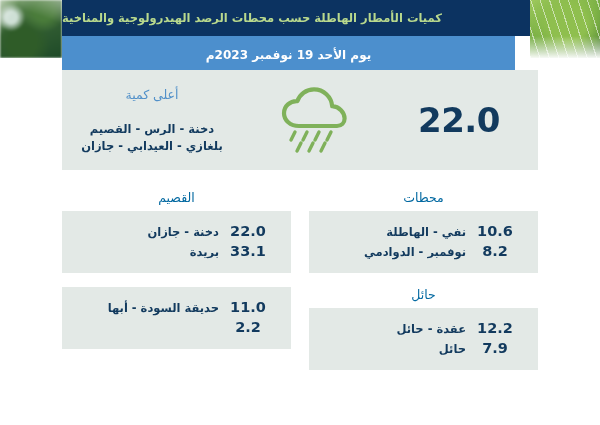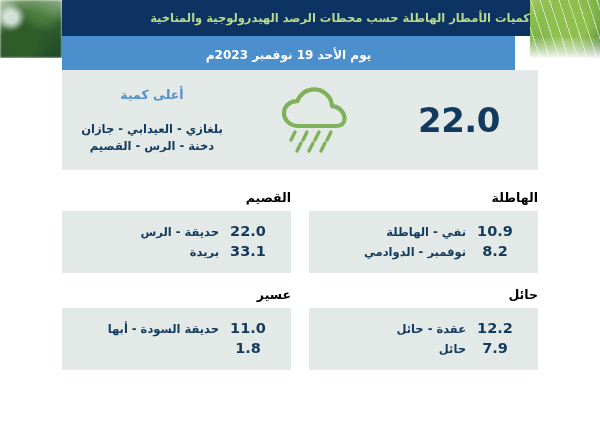--- a/index.html
+++ b/index.html
@@ -65,21 +65,21 @@
   
   .title-bar {
     position: absolute;
     top: 0;
     left: 62px;
     right: 70px;
     height: 36px;
     background: #0c3361;
     display: flex;
     align-items: center;
-    justify-content: flex-start;
+    justify-content: flex-end;
   }
   .title-bar .title-text {
     color: #b9d98d;
     font-size: 11.5px;
     font-weight: bold;
     letter-spacing: .2px;
     white-space: nowrap;
   }
 
   
@@ -114,21 +114,21 @@
   }
   .hero-info {
     width: 180px;
     padding-right: 8px;
     text-align: center;
     line-height: 1.45;
   }
   .hero-info .hero-label {
     color: #5190c9;
     font-size: 12.5px;
-    font-weight: bold;
+    font-weight: normal;
     margin-bottom: 17px;
   }
   .hero-info .hero-station {
     color: #123a5e;
     font-size: 11.5px;
     font-weight: bold;
   }
   .hero-icon-wrap {
     width: 130px;
     display: flex;
@@ -153,24 +153,24 @@
     right: 62px;
     display: grid;
     grid-template-columns: 1fr 1fr;
     column-gap: 18px;
     row-gap: 14px;
   }
   .region {
     display: block;
   }
   .region-name {
-    color: #000000;
+    color: #0369a1;
     font-size: 12.5px;
-    font-weight: bold;
-    text-align: right;
+    font-weight: normal;
+    text-align: center;
     margin-bottom: 6px;
   }
   .region-card {
     background: #e3e9e6;
     padding: 10px 14px 12px 14px;
   }
   .station-row {
     display: flex;
     flex-direction: row;
     align-items: baseline;
@@ -211,22 +211,22 @@
   </div>
 
   <div class="date-bar">
     <div class="date-text">يوم الأحد 19 نوفمبر 2023م</div>
   </div>
 
   <div class="hero">
 
     <div class="hero-info">
       <div class="hero-label">أعلى كمية</div>
+      <div class="hero-station">دخنة - الرس - القصيم</div>
       <div class="hero-station">بلغازي - العيدابي - جازان</div>
-      <div class="hero-station">دخنة - الرس - القصيم</div>
     </div>
 
     <div class="hero-icon-wrap">
       <svg width="74" height="68" viewBox="0 0 74 68" aria-hidden="true">
         <path d="M21 40 C12.2 40 6 34.2 6 27.2 C6 20.2 12 14.8 19.4 15.2 C21.6 8.2 28.2 3.4 36 3.4 C45.6 3.4 53.4 10.8 54.2 20.2 C61.2 20.6 66.6 26.2 66.6 32.6 C66.6 36.8 63.6 40 59 40 Z" fill="none" stroke="#7fb15a" stroke-width="4.2" stroke-linejoin="round"></path>
         <g stroke="#7fb15a" stroke-width="3.4" stroke-linecap="round">
           <line x1="17" y1="46" x2="13" y2="54"></line>
           <line x1="29" y1="46" x2="25" y2="54"></line>
           <line x1="41" y1="46" x2="37" y2="54"></line>
           <line x1="53" y1="46" x2="49" y2="54"></line>
@@ -236,39 +236,39 @@
         </g>
       </svg>
     </div>
 
     <div class="hero-value">22.0</div>
   </div>
 
   <div class="regions">
 
     <div class="region">
-      <div class="region-name">الهاطلة</div>
+      <div class="region-name">محطات</div>
       <div class="region-card">
         <div class="station-row">
-          <span class="station-value">10.9</span>
+          <span class="station-value">10.6</span>
           <span class="station-name">نفي - الهاطلة</span>
         </div>
         <div class="station-row">
           <span class="station-value">8.2</span>
           <span class="station-name">نوفمبر - الدوادمي</span>
         </div>
       </div>
     </div>
 
     <div class="region">
       <div class="region-name">القصيم</div>
       <div class="region-card">
         <div class="station-row">
           <span class="station-value">22.0</span>
-          <span class="station-name">حديقة - الرس</span>
+          <span class="station-name">دخنة - جازان</span>
         </div>
         <div class="station-row">
           <span class="station-value">33.1</span>
           <span class="station-name">بريدة</span>
         </div>
       </div>
     </div>
 
     <div class="region">
       <div class="region-name">حائل</div>
@@ -278,26 +278,25 @@
           <span class="station-name">عقدة - حائل</span>
         </div>
         <div class="station-row">
           <span class="station-value">7.9</span>
           <span class="station-name">حائل</span>
         </div>
       </div>
     </div>
 
     <div class="region">
-      <div class="region-name">عسير</div>
       <div class="region-card">
         <div class="station-row">
           <span class="station-value">11.0</span>
           <span class="station-name">حديقة السودة - أبها</span>
         </div>
         <div class="station-row">
-          <span class="station-value">1.8</span>
+          <span class="station-value">2.2</span>
         </div>
       </div>
     </div>
 
   </div>
 </div>
 
 </body></html>

